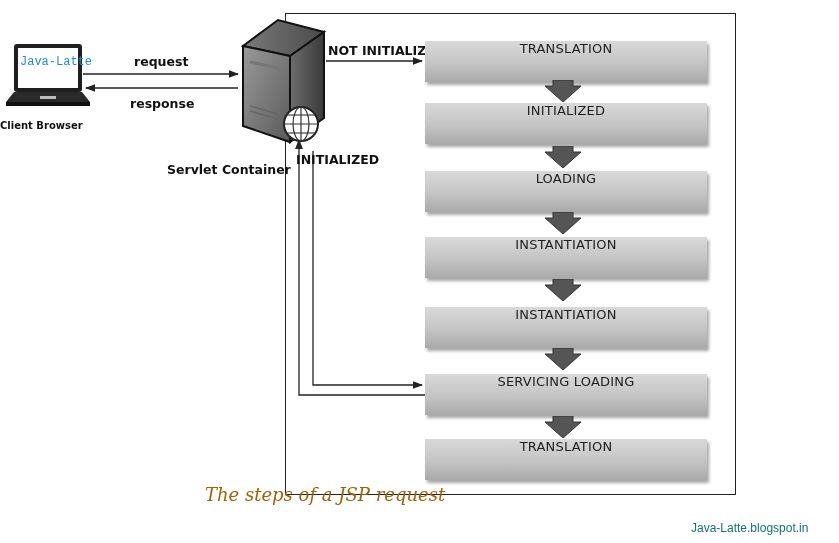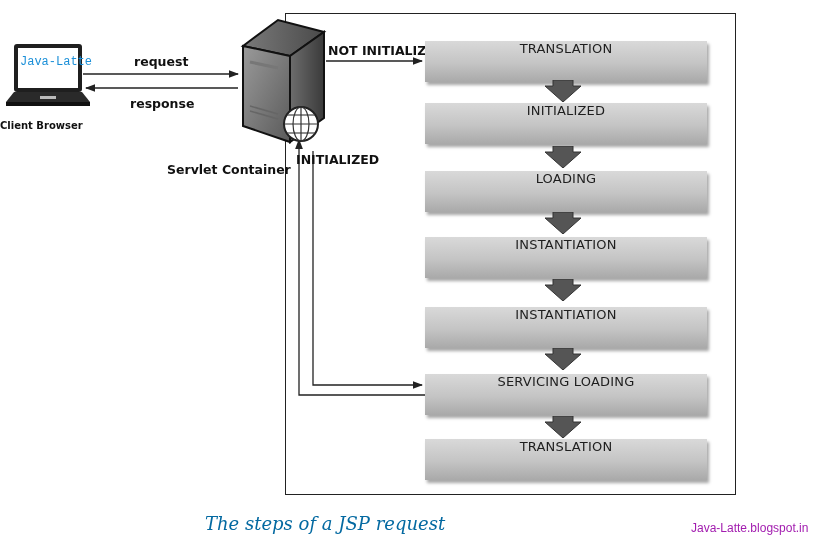--- a/index.html
+++ b/index.html
@@ -7,22 +7,22 @@
   .abs { position:absolute; }
   .frame { position:absolute; left:285px; top:13px; width:451px; height:482px; border:1.5px solid #222; box-sizing:border-box; }
   .step { position:absolute; left:425px; width:282px; height:41px;
           background:linear-gradient(to bottom,#d9d9d9 0%,#c4c4c4 55%,#a9a9a9 100%);
           box-shadow:2px 3px 3px rgba(0,0,0,0.35);
           display:flex; align-items:flex-start; justify-content:center;
           font-size:13px; color:#1e1e1e; letter-spacing:0.2px; }
   .darrow { position:absolute; left:543px; width:40px; height:22px; }
   .lbl { position:absolute; font-size:12.5px; color:#111; white-space:nowrap; }
   .lbl-b { font-weight:bold; }
-  .caption { position:absolute; left:205px; top:513px; font-family:"DejaVu Serif", serif; font-style:italic; font-size:18px; color:#0369a1; }
-  .credit { position:absolute; left:691px; top:521px; font-family:"Liberation Sans", sans-serif; font-size:12px; color:#a21caf; }
+  .caption { position:absolute; left:205px; top:484px; font-family:"DejaVu Serif", serif; font-style:italic; font-size:18px; color:#a16207; }
+  .credit { position:absolute; left:691px; top:521px; font-family:"Liberation Sans", sans-serif; font-size:12px; color:#0f766e; }
   .laptop-text { position:absolute; left:20px; top:55px; font-family:Liberation Mono, monospace; font-size:12px; color:#1a8fd8; }
 </style>
 </head>
 <body>
 
 <div class="frame"></div>
 
 <svg class="abs" style="left:0;top:0" width="839" height="543">
   <defs>
     <marker id="ah" markerWidth="8" markerHeight="8" refX="7" refY="4" orient="auto">

